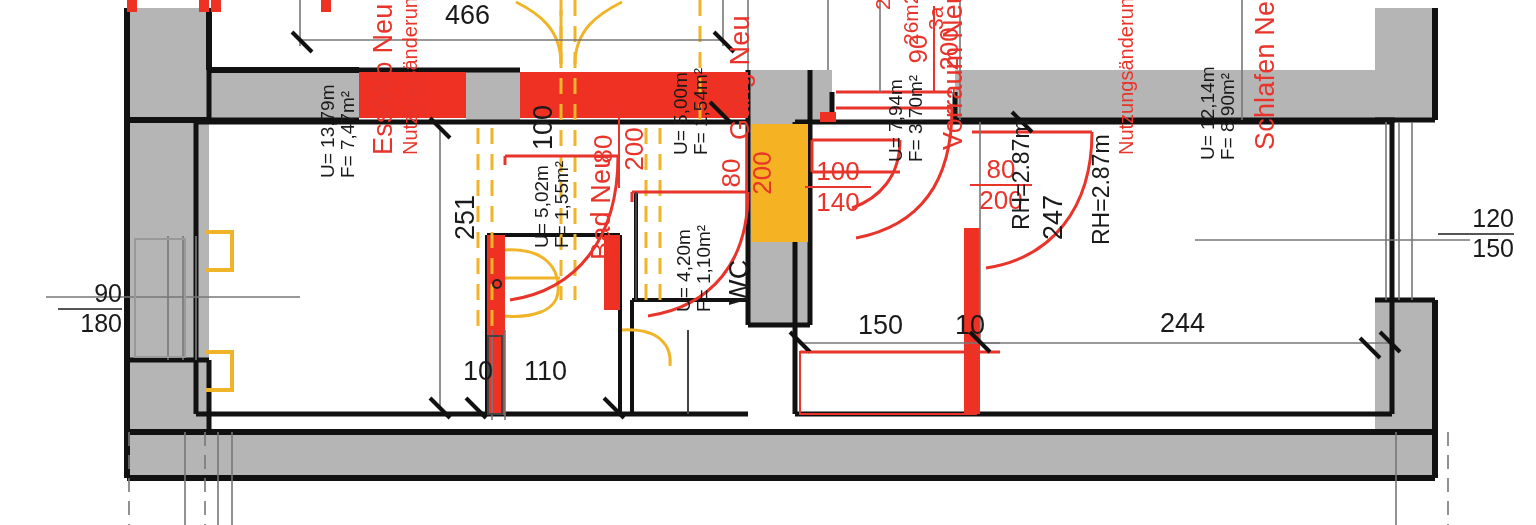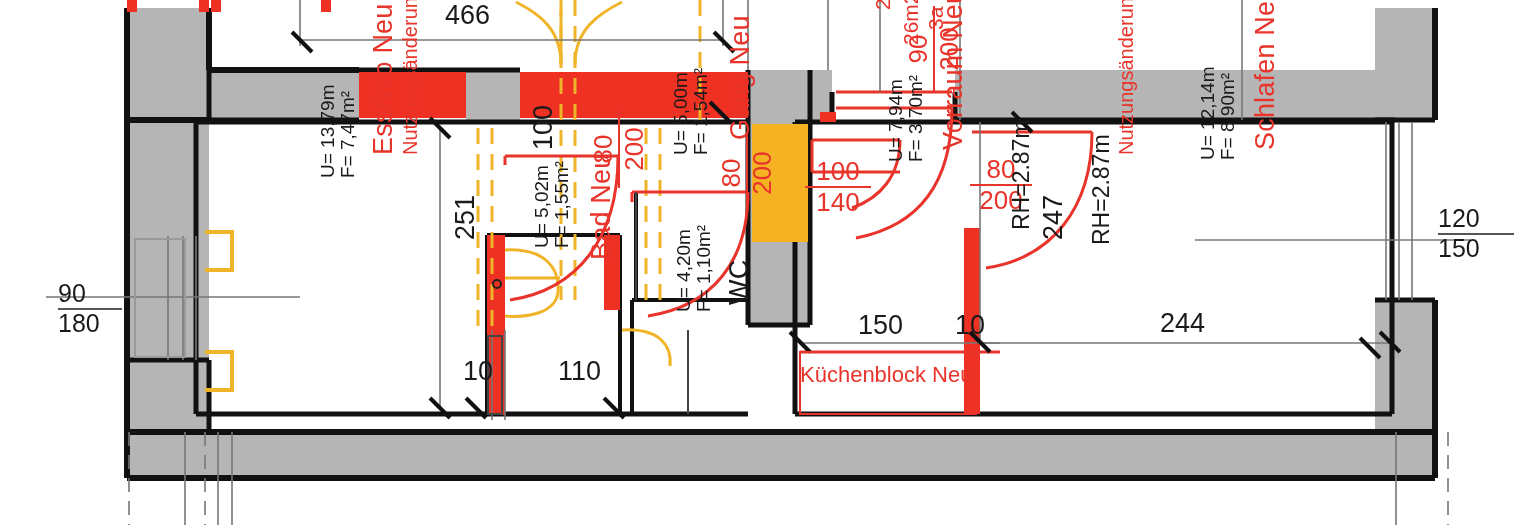--- a/index.html
+++ b/index.html
@@ -11,21 +11,21 @@
   .red{color:#e8342a;}
   .blk{color:#1a1a1a;}
   .rot90{transform:rotate(-90deg);transform-origin:left top;}
   .room-name{font-size:27px;letter-spacing:.2px;}
   .room-area{font-size:19px;}
   .nutz{font-size:20px;}
   .dim{font-size:27px;}
   .dimS{font-size:23px;}
   .doorNum{font-size:26px;color:#e8342a;text-align:center;}
   .doorNum .bar{height:2px;background:#e8342a;margin:1px 0;}
-  .doorNumB{font-size:25px;color:#1a1a1a;text-align:left;}
+  .doorNumB{font-size:25px;color:#1a1a1a;text-align:right;}
   .doorNumB .barb{height:2px;background:#555;margin:1px 0;}
   .kb{font-size:22px;color:#e8342a;}
   .wm{position:absolute;font-size:30px;font-weight:bold;color:#efefef;letter-spacing:1px;}
   .topnote{font-size:21px;color:#e8342a;}
 </style>
 </head>
 <body>
 
 <div id="plan">
 
@@ -271,21 +271,21 @@
   <div class="lbl doorNum rot90" style="left:590px;top:188px;width:78px;">
     <div>80</div>
     <div class="bar"></div>
     <div>200</div>
   </div>
 
   <div class="lbl room-name red rot90" style="left:588px;top:260px;">Bad Neu</div>
   <div class="lbl room-area blk rot90" style="left:552px;top:248px;">F= 1,55m²</div>
   <div class="lbl room-area blk rot90" style="left:532px;top:248px;">U= 5,02m</div>
 
-  <div class="lbl dim blk" style="left:524px;top:358px;margin-left:34px;">110</div>
+  <div class="lbl dim blk" style="left:524px;top:358px;">110</div>
   <div class="lbl dim blk" style="left:463px;top:358px;">10</div>
 
   <div class="lbl room-name red rot90" style="left:727px;top:140px;">Gang Neu</div>
   <div class="lbl room-area blk rot90" style="left:691px;top:155px;">F= 1,54m²</div>
   <div class="lbl room-area blk rot90" style="left:671px;top:155px;">U= 5,00m</div>
 
   <div class="lbl doorNum rot90" style="left:718px;top:212px;width:78px;">
     <div>80</div>
     <div class="bar"></div>
     <div>200</div>
@@ -301,21 +301,20 @@
     <div>140</div>
   </div>
 
   <div class="lbl room-name red rot90" style="left:940px;top:150px;">Vorraum Neu</div>
   <div class="lbl room-area blk rot90" style="left:906px;top:162px;">F= 3,70m²</div>
   <div class="lbl room-area blk rot90" style="left:886px;top:162px;">U= 7,94m</div>
 
   <div class="lbl dim blk" style="left:858px;top:312px;">150</div>
   <div class="lbl dim blk" style="left:955px;top:312px;">10</div>
 
-  <div class="lbl kb" style="left:800px;top:364px;">Küchenblock Neu</div>
 
   <div class="lbl doorNum" style="left:970px;top:156px;width:62px;">
     <div>80</div>
     <div class="bar"></div>
     <div>200</div>
   </div>
 
   <div class="lbl dim blk rot90" style="left:1040px;top:240px;">247</div>
 
   <div class="lbl dimS blk rot90" style="left:1010px;top:230px;">RH=2.87m</div>

